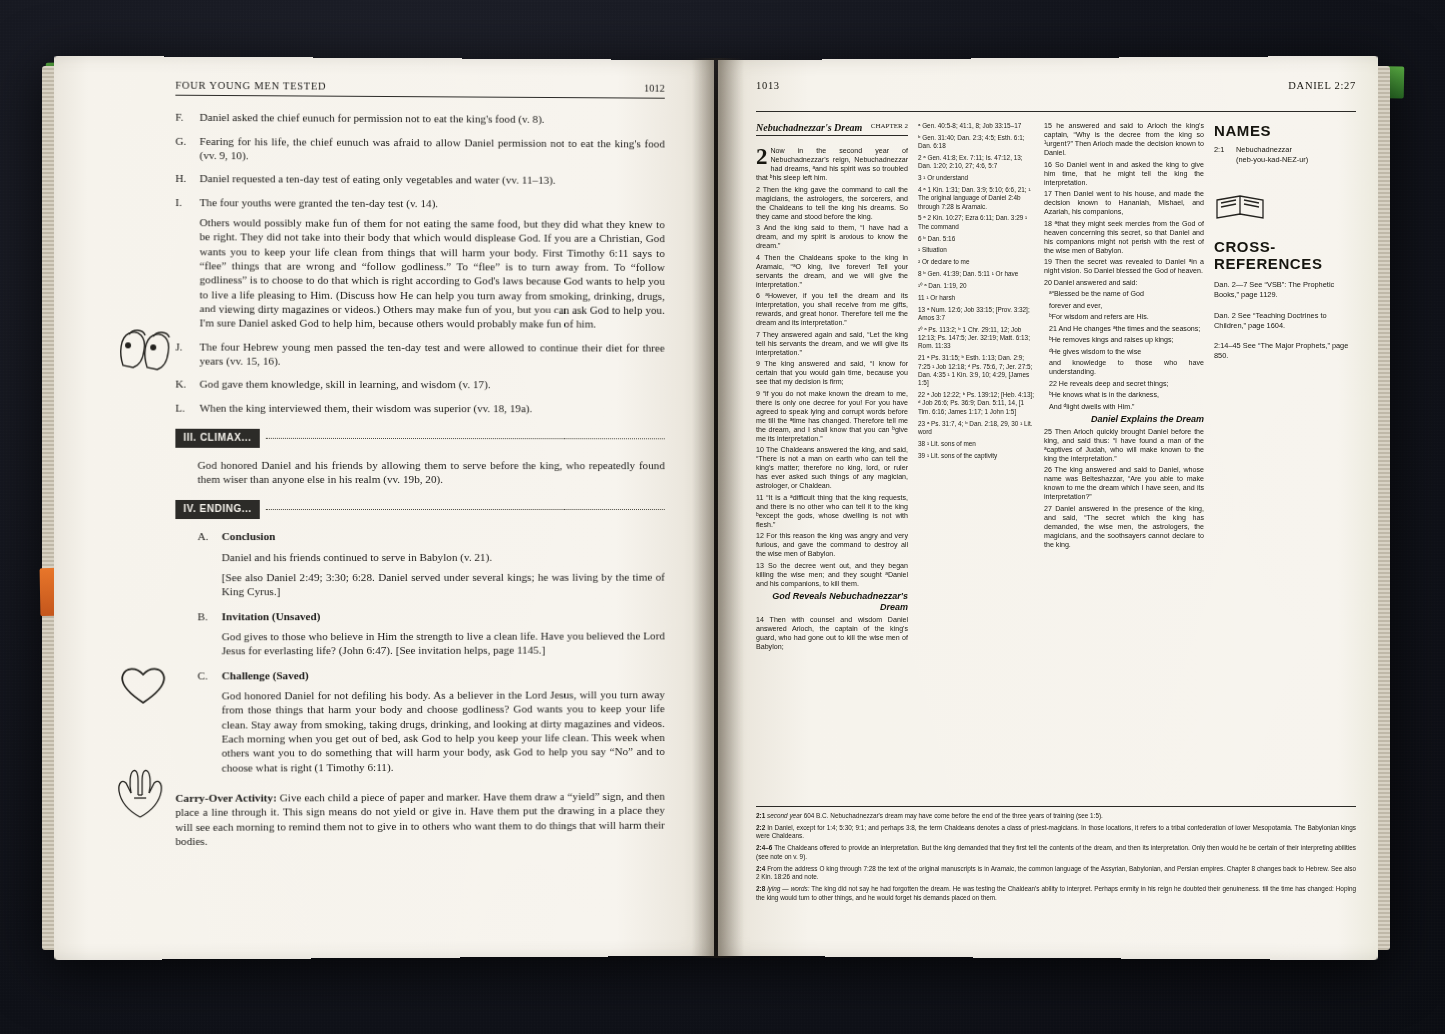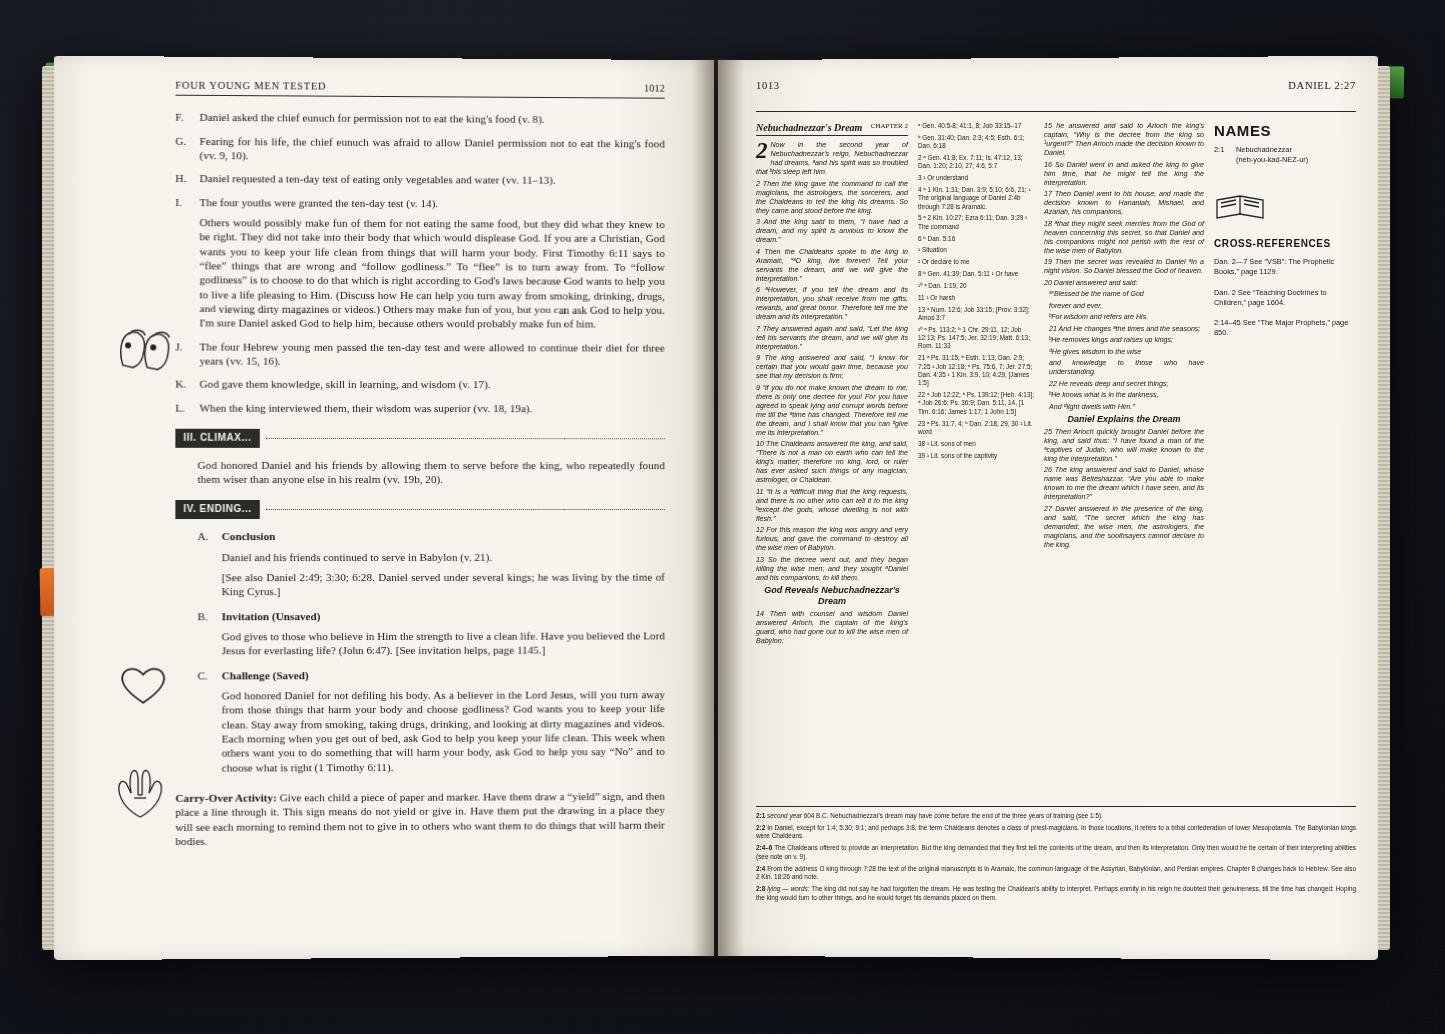--- a/index.html
+++ b/index.html
@@ -174,66 +174,66 @@
     display: flex;
     gap: 10px;
   }
   .col-text { width: 152px; }
   .col-refs { width: 116px; }
   .col-text2 { width: 160px; }
   .col-names { width: 138px; }
 
   .bib-title {
     font-style: italic; font-weight: bold; font-size: 10px;
-    border-bottom: 1px solid #2b2a27; padding-bottom: 2px; margin-bottom: 5px;
+    border-bottom: 1px solid #2b2a27; padding-bottom: 2px; margin-bottom: 11px;
     display: flex; justify-content: space-between;
   }
   .bib {
     font-family: "Liberation Sans", sans-serif;
     font-size: 7.1px;
     line-height: 1.27;
     text-align: justify;
     color: #17160f;
   }
-  .bib p { margin: 0 0 2.5px 0; font-style: italic; }
+  .bib p { margin: 0 0 2.5px 0; }
   .chapnum {
     float: left;
     font-family: "Liberation Serif", serif;
     font-size: 23px; font-weight: bold;
     line-height: .82; margin: 1px 3px 0 0;
   }
   .poem { margin-left: 5px; }
 
   .refs {
     font-family: "Liberation Sans", sans-serif;
     font-size: 6.4px;
     line-height: 1.3;
     color: #1a1912;
   }
   .refs p { margin: 0 0 3.5px 0; }
 
   .sechead {
     font-style: italic; font-weight: bold; font-size: 9px;
-    text-align: center; margin: 6px 0 3px 0;
+    text-align: right; margin: 6px 0 3px 0;
   }
 
   .names-h {
     font-family: "Liberation Sans", sans-serif;
     font-size: 15px; font-weight: bold; letter-spacing: .6px;
     margin-bottom: 6px;
   }
   .names-item {
     font-family: "Liberation Sans", sans-serif;
     font-size: 7.4px; line-height: 1.3; margin-bottom: 4px;
     display: flex; gap: 6px;
   }
   .names-item .nv { width: 16px; flex: none; }
   .xref-h {
     font-family: "Liberation Sans", sans-serif;
-    font-size: 10px; font-weight: bold; letter-spacing: .6px;
+    font-size: 15px; font-weight: bold; letter-spacing: .6px;
     margin: 10px 0 8px 0;
   }
   .xref-item {
     font-family: "Liberation Sans", sans-serif;
     font-size: 7.4px; line-height: 1.32; margin-bottom: 11px;
   }
   #xref-icon { margin: 26px 0 6px 0; }
 
   
   .fnotes {

